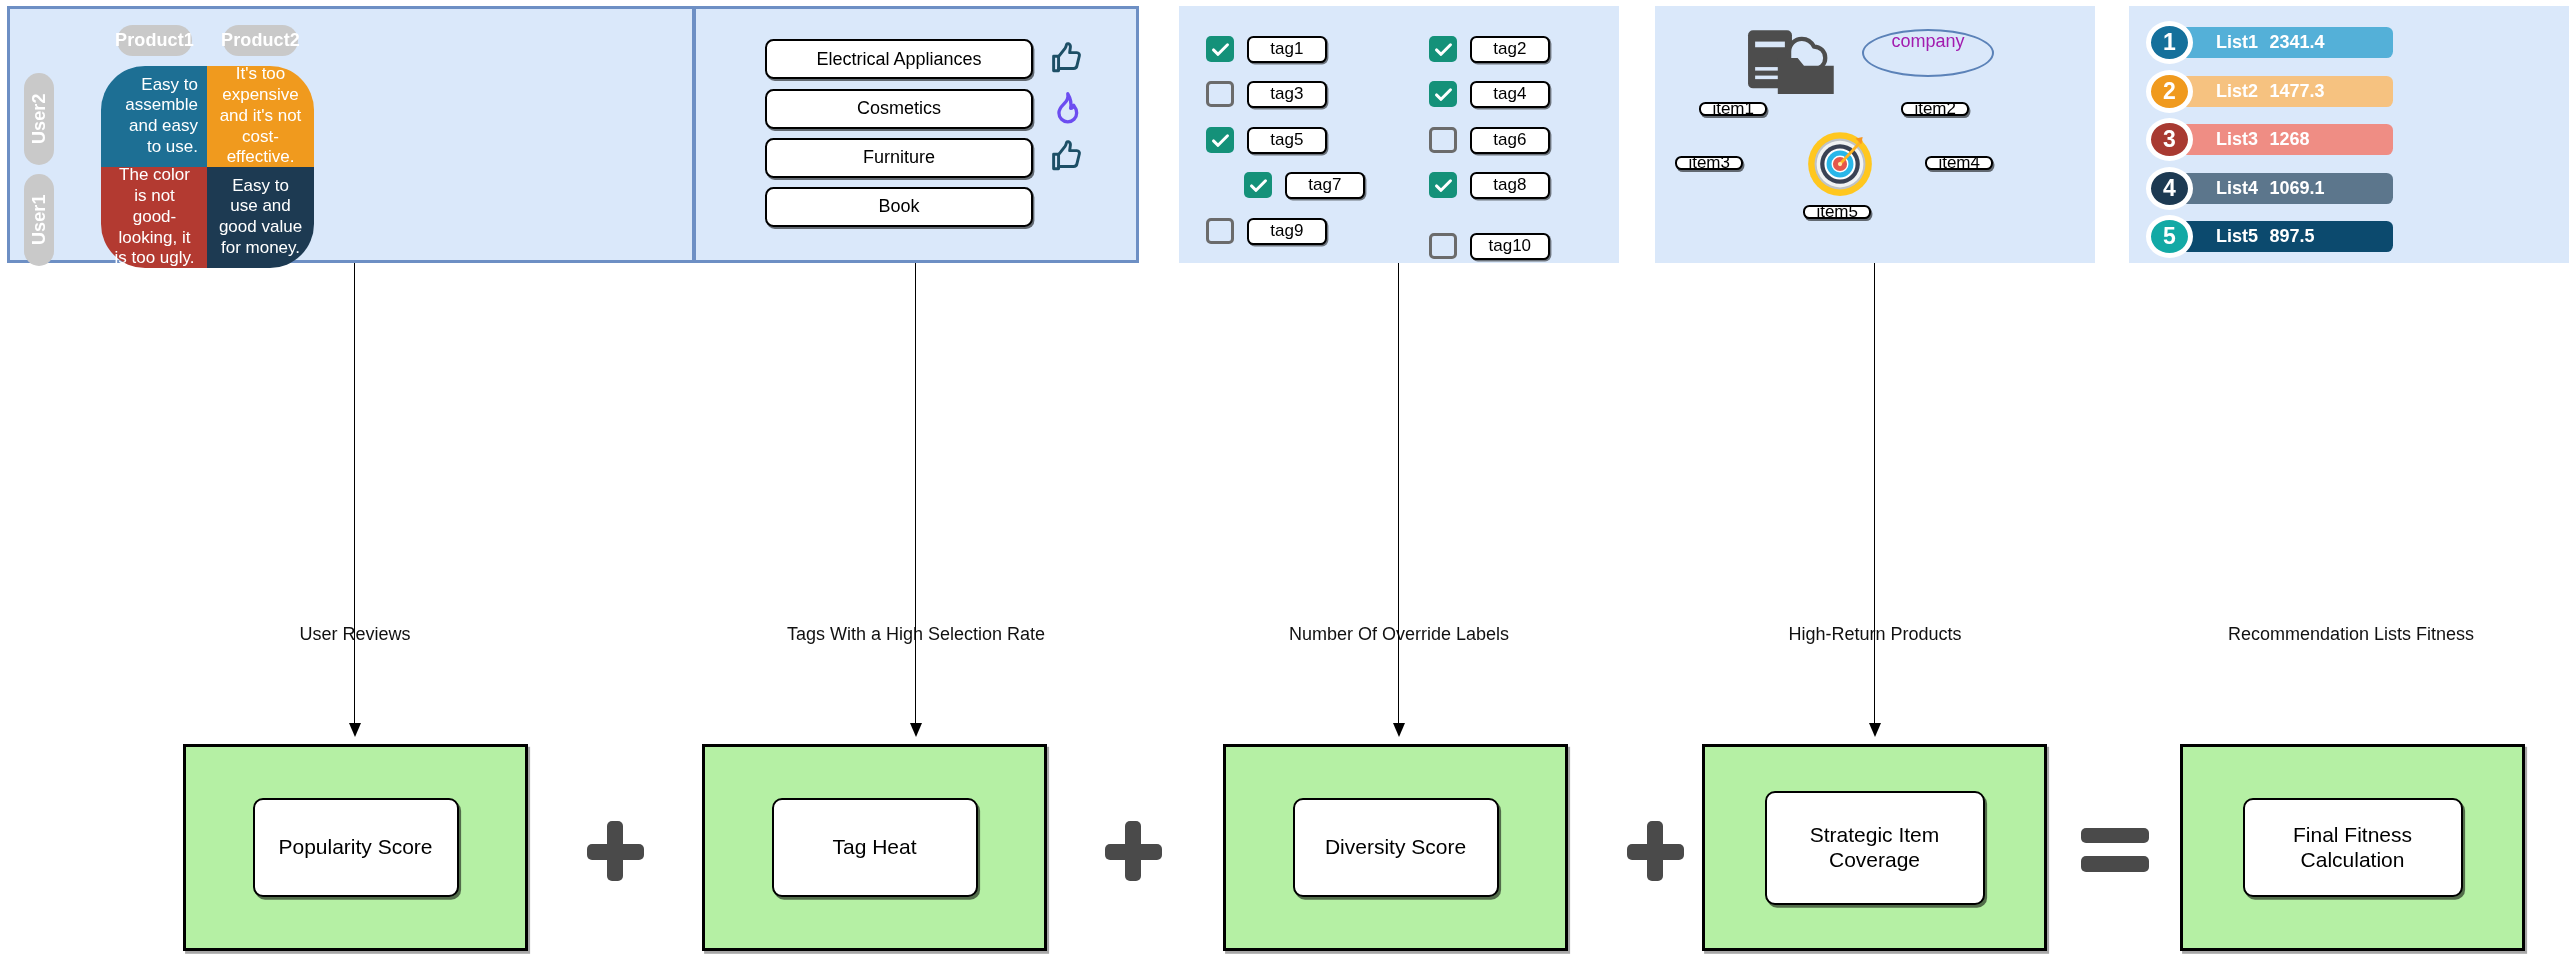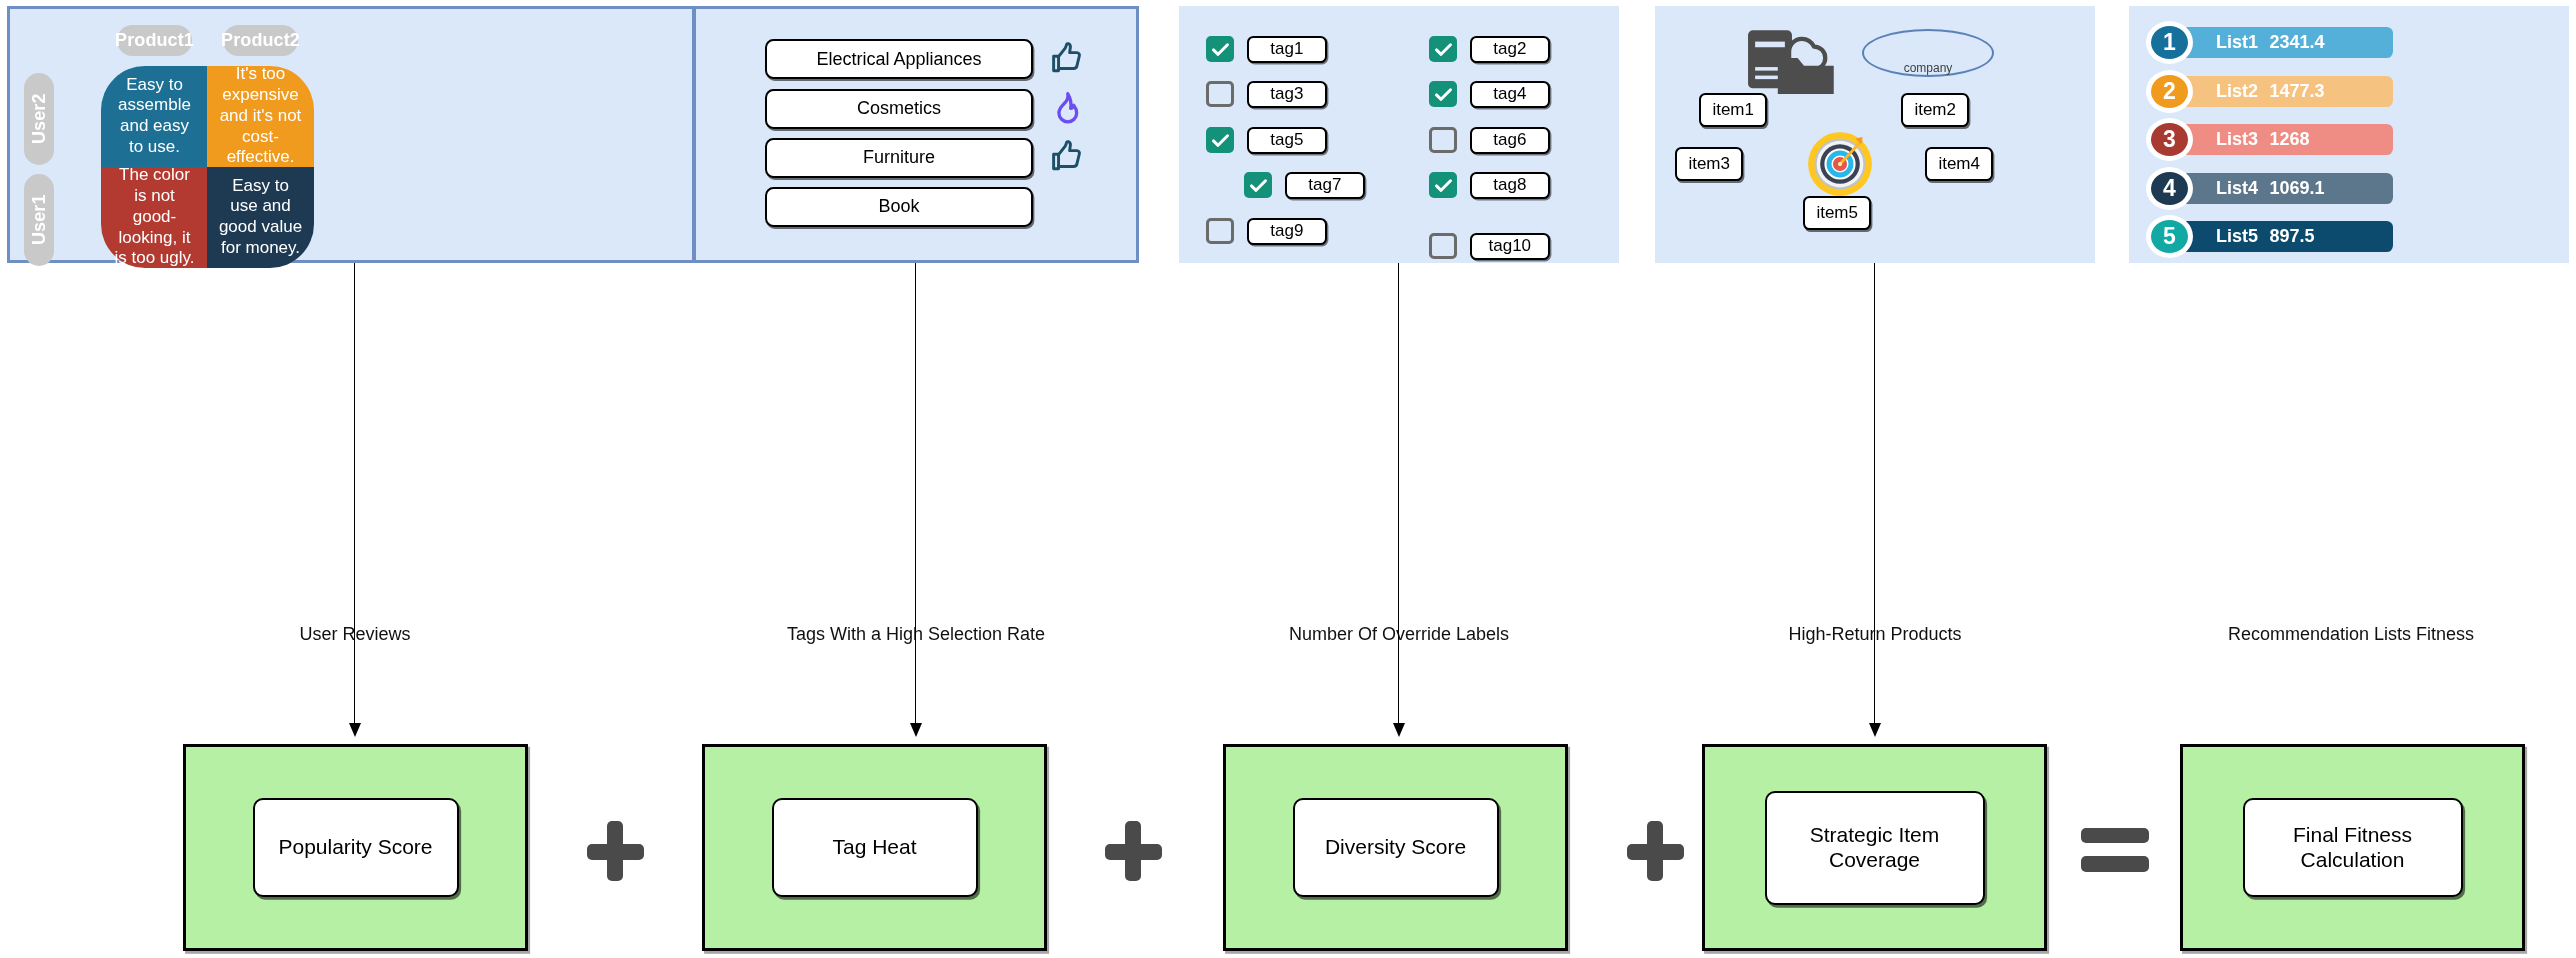--- a/index.html
+++ b/index.html
@@ -18,21 +18,21 @@
 
   .pill{position:absolute;background:#c9c9c9;border-radius:15.6px;
         display:flex;align-items:center;justify-content:center;
         color:#ffffff;font-weight:bold;font-size:18px;letter-spacing:0.1px;}
   .pill.vert{writing-mode:vertical-rl;transform:rotate(180deg);border-radius:21px;}
 
   .quad{position:absolute;display:flex;align-items:center;justify-content:center;
         color:#ffffff;font-size:17px;line-height:1.22;text-align:center;padding:0 10px;
         box-sizing:border-box;}
   #q-tl{left:91px;top:57px;width:107px;height:101px;background:#1d6f94;
-        border-radius:44px 0 0 0;}
+        border-radius:44px 0 0 0;text-align:right;}
   #q-tr{left:197px;top:57px;width:107px;height:101px;background:#f09a1e;
         border-radius:0 44px 0 0;}
   #q-bl{left:91px;top:158px;width:107px;height:101px;background:#b33a31;
         border-radius:0 0 0 44px;}
   #q-br{left:197px;top:158px;width:107px;height:101px;background:#1d3a52;
         border-radius:0 0 44px 0;}
 
   
   .tagbtn{position:absolute;background:#ffffff;border:2.1px solid #000000;
           border-radius:8.5px;display:flex;align-items:center;justify-content:center;
@@ -49,26 +49,26 @@
   .cbox.off{background:#dae8fa;border:3.6px solid #6b6b6b;}
   .cbox svg{display:block;}
   .tagpill{background:#ffffff;border:2.1px solid #000000;border-radius:6.4px;
            min-width:80px;height:27px;display:flex;align-items:center;
            justify-content:center;font-size:17px;color:#000;box-sizing:border-box;
            box-shadow:1.4px 1.4px 0 rgba(0,0,0,.5);padding:0 7px;}
 
   
   #p-products{left:1655px;top:5.7px;width:440px;height:257px;}
   .ellipse{position:absolute;border:2.1px solid #5b82b8;border-radius:50%;
-           background:transparent;display:flex;align-items:flex-end;justify-content:center;
-           font-size:12px;color:#404040;}
+           background:transparent;display:flex;align-items:flex-start;justify-content:center;
+           font-size:18px;color:#a21caf;}
   .itembox{position:absolute;background:#ffffff;border:2.1px solid #000000;
-           border-radius:6.4px;height:34px;display:flex;align-items:center;
+           border-radius:6.4px;height:14px;display:flex;align-items:center;
            justify-content:flex-start;font-size:17px;color:#000;padding:0 11.4px;
-           box-sizing:border-box;box-shadow:1.4px 2.1px 0 rgba(0,0,0,.55);}
+           box-sizing:border-box;box-shadow:1.4px 2.1px 0 rgba(0,0,0,.55);margin-top:9px;}
 
   
   #p-lists{left:2129px;top:5.7px;width:440px;height:257px;}
   .listrow{position:absolute;left:17px;display:flex;align-items:center;}
   .badge{width:47px;height:43px;border-radius:50%;border:5px solid #ffffff;
          display:flex;align-items:center;justify-content:center;
          color:#fff;font-weight:bold;font-size:23px;flex:none;z-index:2;
          box-sizing:border-box;}
   .bar{height:31px;border-radius:6.4px;display:flex;align-items:center;
        color:#ffffff;font-weight:bold;font-size:18px;padding-left:40px;

